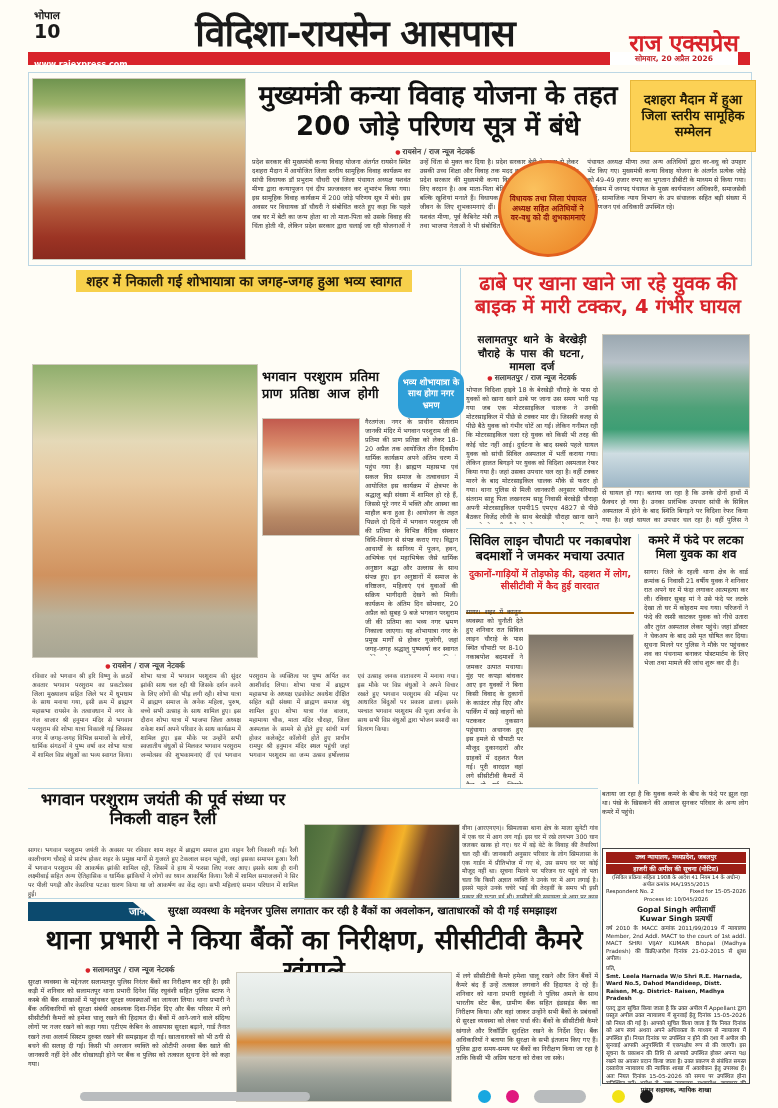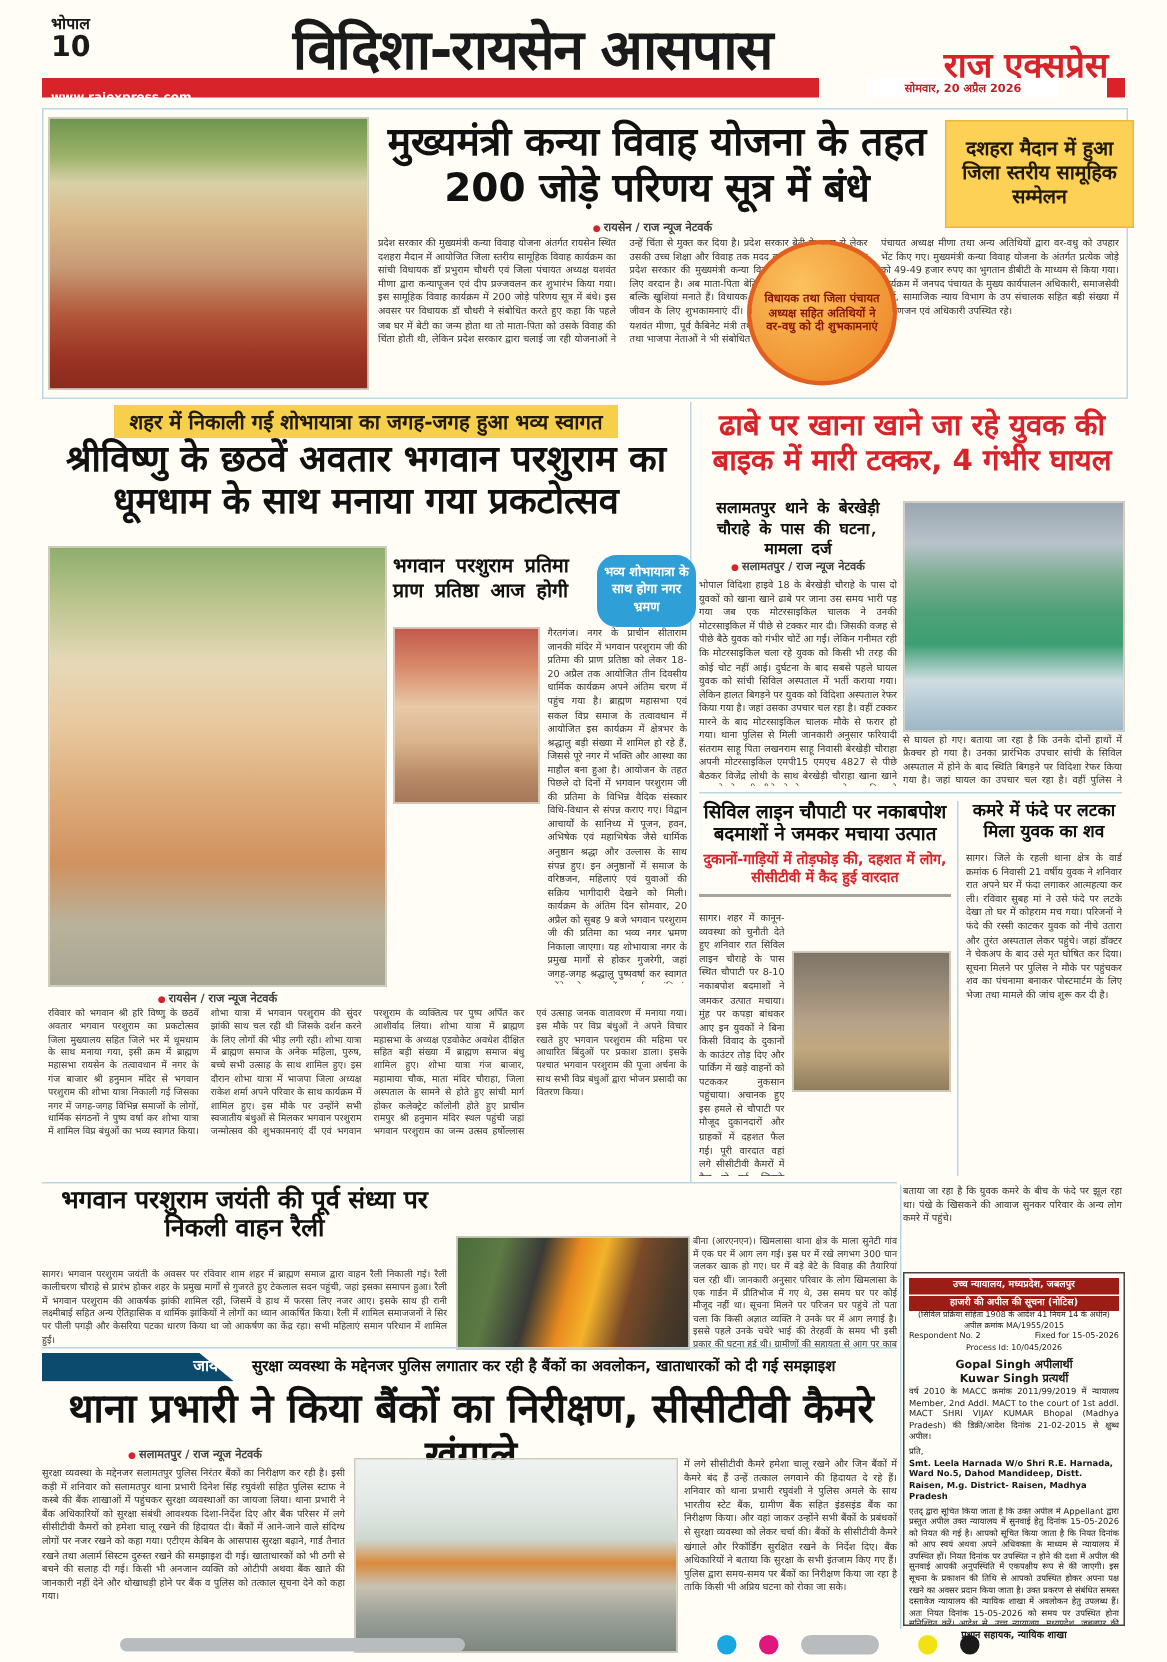--- a/index.html
+++ b/index.html
@@ -45,21 +45,21 @@
 
 <div class="page">
 
   <div class="abs" style="left:34px;top:8px;">
     <div style="font-size:10.5px;font-weight:bold;">भोपाल</div>
     <div style="font-size:19px;font-weight:800;line-height:1;">10</div>
   </div>
   <div class="abs masthead center" style="left:120px;top:6px;width:470px;">विदिशा-रायसेन आसपास</div>
   <div class="abs brand" style="left:618px;top:26px;width:132px;text-align:center;">राज एक्सप्रेस</div>
 
-  <div class="abs redbar" style="left:28px;top:52px;width:722px;gap:32px;">
+  <div class="abs redbar" style="left:28px;top:52px;width:722px;">
     <div class="seg-red" style="flex:1;">
       <span class="website">www.rajexpress.com</span>
     </div>
     <div class="datebox">सोमवार, 20 अप्रैल 2026</div>
     <div class="seg-red" style="width:12px;"></div>
   </div>
 
   <div class="abs" style="left:28px;top:72px;width:722px;height:192px;border:1px solid #bcd7e4;"></div>
 
   <div class="abs photo" style="left:32px;top:78px;width:212px;height:180px;
@@ -69,21 +69,20 @@
   <div class="abs yellowbox" style="left:630px;top:80px;width:116px;height:62px;">दशहरा मैदान में हुआ जिला स्तरीय सामूहिक सम्मेलन</div>
   <div class="abs byline center" style="left:300px;top:146px;width:270px;">रायसेन / राज न्यूज नेटवर्क</div>
   <div class="abs body-txt" style="left:252px;top:158px;width:494px;height:102px;column-count:3;column-gap:9px;">प्रदेश सरकार की मुख्यमंत्री कन्या विवाह योजना अंतर्गत रायसेन स्थित दशहरा मैदान में आयोजित जिला स्तरीय सामूहिक विवाह कार्यक्रम का सांची विधायक डॉ प्रभुराम चौधरी एवं जिला पंचायत अध्यक्ष यशवंत मीणा द्वारा कन्यापूजन एवं दीप प्रज्जवलन कर शुभारंभ किया गया। इस सामूहिक विवाह कार्यक्रम में 200 जोड़े परिणय सूत्र में बंधे। इस अवसर पर विधायक डॉ चौधरी ने संबोधित करते हुए कहा कि पहले जब घर में बेटी का जन्म होता था तो माता-पिता को उसके विवाह की चिंता होती थी, लेकिन प्रदेश सरकार द्वारा चलाई जा रही योजनाओं ने उन्हें चिंता से मुक्त कर दिया है। प्रदेश सरकार बेटी के जन्म से लेकर उसकी उच्च शिक्षा और विवाह तक मदद कर रही है। उन्होंने कहा कि प्रदेश सरकार की मुख्यमंत्री कन्या विवाह योजना गरीब परिवारों के लिए वरदान है। अब माता-पिता बेटियों के जन्म पर उदास नहीं होते बल्कि खुशियां मनाते हैं। विधायक डॉ चौधरी ने वर-वधु को वैवाहिक जीवन के लिए शुभकामनाएं दीं। कार्यक्रम में जिला पंचायत अध्यक्ष यशवंत मीणा, पूर्व कैबिनेट मंत्री तथा नगरपालिका अध्यक्ष सविता सेन तथा भाजपा नेताओं ने भी संबोधित किया। विधायक डॉ चौधरी, जिला पंचायत अध्यक्ष मीणा तथा अन्य अतिथियों द्वारा वर-वधु को उपहार भेंट किए गए। मुख्यमंत्री कन्या विवाह योजना के अंतर्गत प्रत्येक जोड़े को 49-49 हजार रुपए का भुगतान डीबीटी के माध्यम से किया गया। कार्यक्रम में जनपद पंचायत के मुख्य कार्यपालन अधिकारी, समाजसेवी शर्मा, सामाजिक न्याय विभाग के उप संचालक सहित बड़ी संख्या में ग्रामीणजन एवं अधिकारी उपस्थित रहे।</div>
   <div class="abs orangeball" style="left:498px;top:160px;width:100px;height:97px;">विधायक तथा जिला पंचायत अध्यक्ष सहित अतिथियों ने वर-वधु को दी शुभकामनाएं</div>
 
   <div class="abs rule" style="left:460px;top:268px;width:1px;height:520px;"></div>
 
   <div class="abs center" style="left:32px;top:270px;width:424px;">
     <span class="kicker-y">शहर में निकाली गई शोभायात्रा का जगह-जगह हुआ भव्य स्वागत</span>
   </div>
-  <div class="abs hl center" style="left:30px;top:292px;width:428px;font-size:24px;">श्रीविष्णु के छठवें अवतार भगवान परशुराम का धूमधाम के साथ मनाया गया प्रकटोत्सव</div>
 
   <div class="abs photo" style="left:32px;top:364px;width:224px;height:292px;
        background:linear-gradient(180deg,#8fae6d 0%,#b9c48d 12%,#e5d9b8 26%,#e8c9a0 40%,#dba978 58%,#d0925f 72%,#b9b29b 86%,#a8a694 100%);"></div>
   <div class="abs byline center" style="left:60px;top:660px;width:170px;">रायसेन / राज न्यूज नेटवर्क</div>
 
   <div class="abs subhead-black" style="left:262px;top:370px;width:132px;font-size:13px;">भगवान परशुराम प्रतिमा प्राण प्रतिष्ठा आज होगी</div>
   <div class="abs bluebadge" style="left:398px;top:370px;width:60px;height:42px;border-radius:13px;">भव्य शोभायात्रा के साथ होगा नगर भ्रमण</div>
 
   <div class="abs" style="left:262px;top:418px;width:196px;height:238px;">
     <div class="photo" style="float:left;width:96px;height:116px;margin:0 5px 3px 0;
@@ -100,21 +99,21 @@
   <div class="abs byline center" style="left:466px;top:372px;width:132px;">सलामतपुर / राज न्यूज नेटवर्क</div>
   <div class="abs photo" style="left:602px;top:334px;width:146px;height:152px;
        background:linear-gradient(180deg,#9aa7b0 0%,#b8c2c9 18%,#7fae94 32%,#4ea178 48%,#3d9e74 62%,#cfdde2 78%,#9db6c6 100%);"></div>
   <div class="abs body-txt" style="left:466px;top:386px;width:132px;height:138px;">भोपाल विदिशा हाइवे 18 के बेरखेड़ी चौराहे के पास दो युवकों को खाना खाने ढाबे पर जाना उस समय भारी पड़ गया जब एक मोटरसाइकिल चालक ने उनकी मोटरसाइकिल में पीछे से टक्कर मार दी। जिसकी वजह से पीछे बैठे युवक को गंभीर चोटें आ गईं। लेकिन गनीमत रही कि मोटरसाइकिल चला रहे युवक को किसी भी तरह की कोई चोट नहीं आई। दुर्घटना के बाद सबसे पहले घायल युवक को सांची सिविल अस्पताल में भर्ती कराया गया। लेकिन हालत बिगड़ने पर युवक को विदिशा अस्पताल रेफर किया गया है। जहां उसका उपचार चल रहा है। वहीं टक्कर मारने के बाद मोटरसाइकिल चालक मौके से फरार हो गया। थाना पुलिस से मिली जानकारी अनुसार फरियादी संतराम साहू पिता लखनराम साहू निवासी बेरखेड़ी चौराहा अपनी मोटरसाइकिल एमपी15 एमएच 4827 से पीछे बैठकर विजेंद्र लोधी के साथ बेरखेड़ी चौराहा खाना खाने जा रहे थे तभी पीछे से तेज रफ्तार मोटरसाइकिल ने जोरदार टक्कर मार दी। टक्कर इतनी तेज थी कि पीछे बैठे संतराम साहू दूर गिरकर गंभीर रूप</div>
   <div class="abs body-txt" style="left:602px;top:489px;width:146px;height:36px;">से घायल हो गए। बताया जा रहा है कि उनके दोनों हाथों में फ्रैक्चर हो गया है। उनका प्रारंभिक उपचार सांची के सिविल अस्पताल में होने के बाद स्थिति बिगड़ने पर विदिशा रेफर किया गया है। जहां घायल का उपचार चल रहा है। वहीं पुलिस ने अज्ञात मोटरसाइकिल चालक के विरुद्ध धारा 281, 125(ए) का मामला दर्ज कर उसकी तलाश शुरू कर दी है।</div>
 
   <div class="abs rule" style="left:466px;top:528px;width:282px;height:1px;"></div>
   <div class="abs rule" style="left:638px;top:534px;width:1px;height:250px;"></div>
 
   <div class="abs hl center" style="left:466px;top:534px;width:168px;font-size:12.5px;">सिविल लाइन चौपाटी पर नकाबपोश बदमाशों ने जमकर मचाया उत्पात</div>
-  <div class="abs subhead-red center" style="left:466px;top:568px;width:168px;border-bottom:2px solid #a3a3a3;padding-bottom:3px;text-align:center;">दुकानों-गाड़ियों में तोड़फोड़ की, दहशत में लोग, सीसीटीवी में कैद हुई वारदात</div>
+  <div class="abs subhead-red center" style="left:466px;top:568px;width:168px;border-bottom:2px solid #a16207;padding-bottom:19px;text-align:center;">दुकानों-गाड़ियों में तोड़फोड़ की, दहशत में लोग, सीसीटीवी में कैद हुई वारदात</div>
   <div class="abs" style="left:466px;top:608px;width:168px;height:176px;">
     <div class="photo" style="float:right;width:104px;height:92px;margin:26px 0 3px 5px;
          background:linear-gradient(180deg,#7d7468 0%,#978a78 25%,#b5a288 50%,#c2a87e 70%,#8f7d5e 100%);"></div>
     <div class="body-txt" style="height:176px;">सागर। शहर में कानून-व्यवस्था को चुनौती देते हुए शनिवार रात सिविल लाइन चौराहे के पास स्थित चौपाटी पर 8-10 नकाबपोश बदमाशों ने जमकर उत्पात मचाया। मुंह पर कपड़ा बांधकर आए इन युवकों ने बिना किसी विवाद के दुकानों के काउंटर तोड़ दिए और पार्किंग में खड़े वाहनों को पटककर नुकसान पहुंचाया। अचानक हुए इस हमले से चौपाटी पर मौजूद दुकानदारों और ग्राहकों में दहशत फैल गई। पूरी वारदात वहां लगे सीसीटीवी कैमरों में कैद हो गई, जिसके आधार पर पुलिस आरोपियों की पहचान कर उनकी तलाश में जुटी है।</div>
   </div>
 
   <div class="abs hl center" style="left:644px;top:534px;width:104px;font-size:11.5px;">कमरे में फंदे पर लटका मिला युवक का शव</div>
   <div class="abs body-txt" style="left:644px;top:568px;width:104px;height:216px;">सागर। जिले के रहली थाना क्षेत्र के वार्ड क्रमांक 6 निवासी 21 वर्षीय युवक ने शनिवार रात अपने घर में फंदा लगाकर आत्महत्या कर ली। रविवार सुबह मां ने उसे फंदे पर लटके देखा तो घर में कोहराम मच गया। परिजनों ने फंदे की रस्सी काटकर युवक को नीचे उतारा और तुरंत अस्पताल लेकर पहुंचे। जहां डॉक्टर ने चेकअप के बाद उसे मृत घोषित कर दिया। सूचना मिलने पर पुलिस ने मौके पर पहुंचकर शव का पंचनामा बनाकर पोस्टमार्टम के लिए भेजा तथा मामले की जांच शुरू कर दी है।</div>
   <div class="abs body-txt" style="left:602px;top:790px;width:146px;height:52px;">बताया जा रहा है कि युवक कमरे के बीच के फंदे पर झूल रहा था। पंखे के खिसकने की आवाज सुनकर परिवार के अन्य लोग कमरे में पहुंचे।</div>
 

